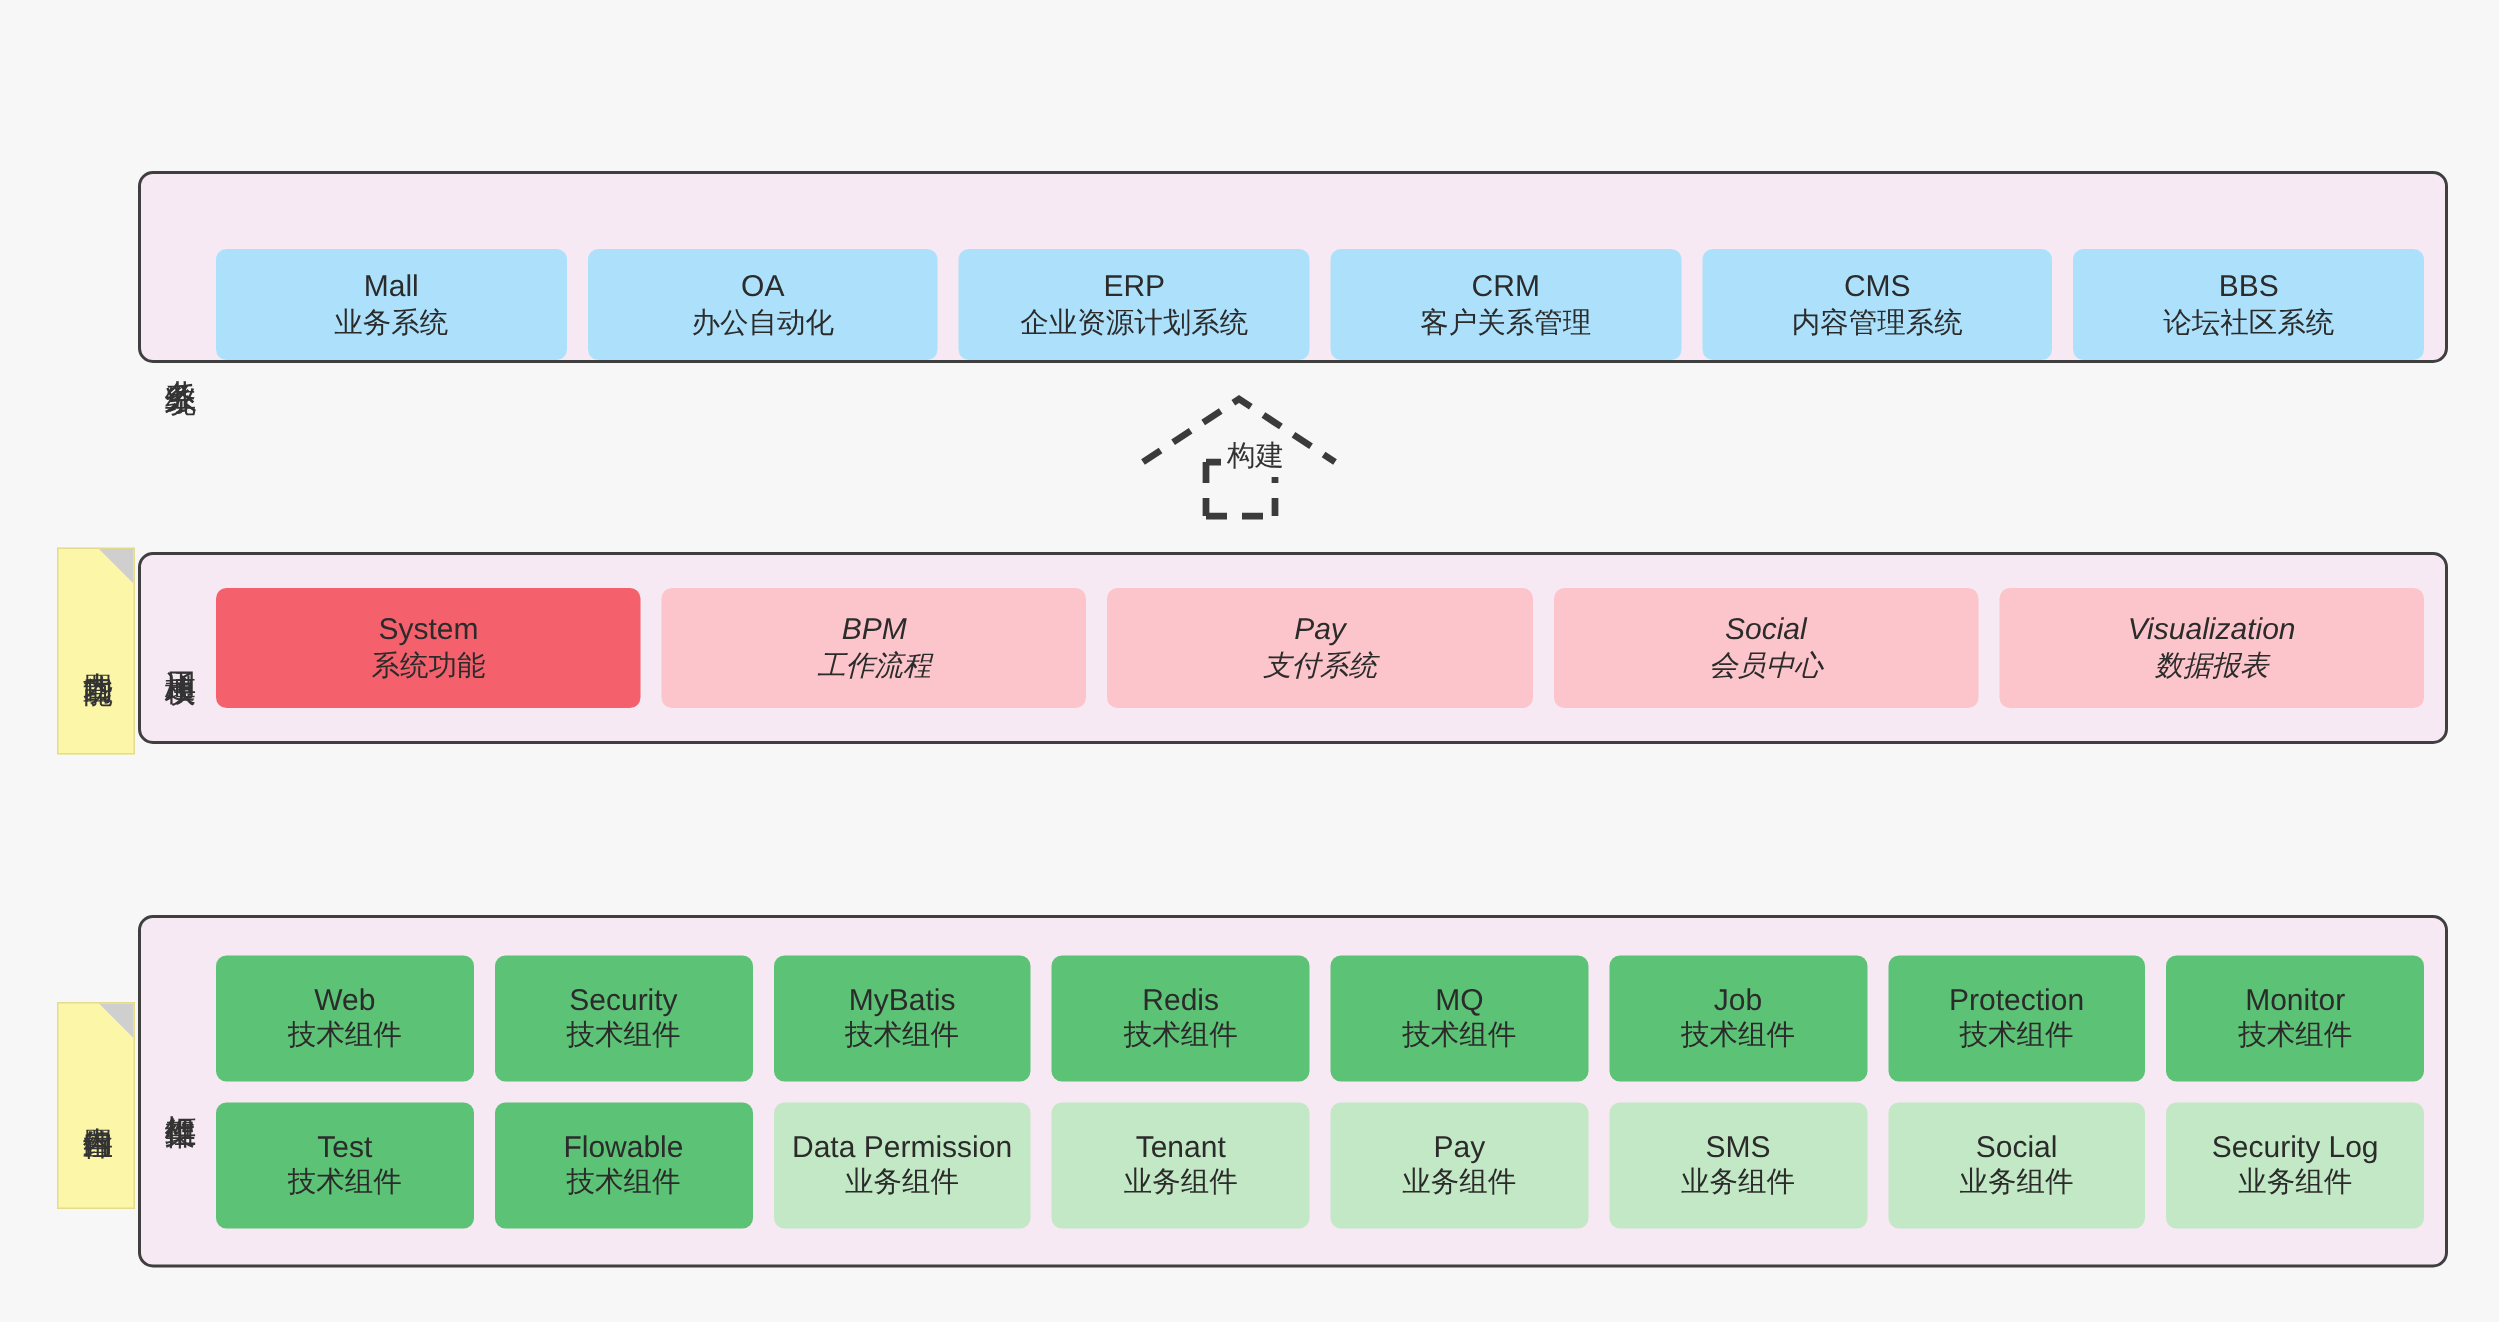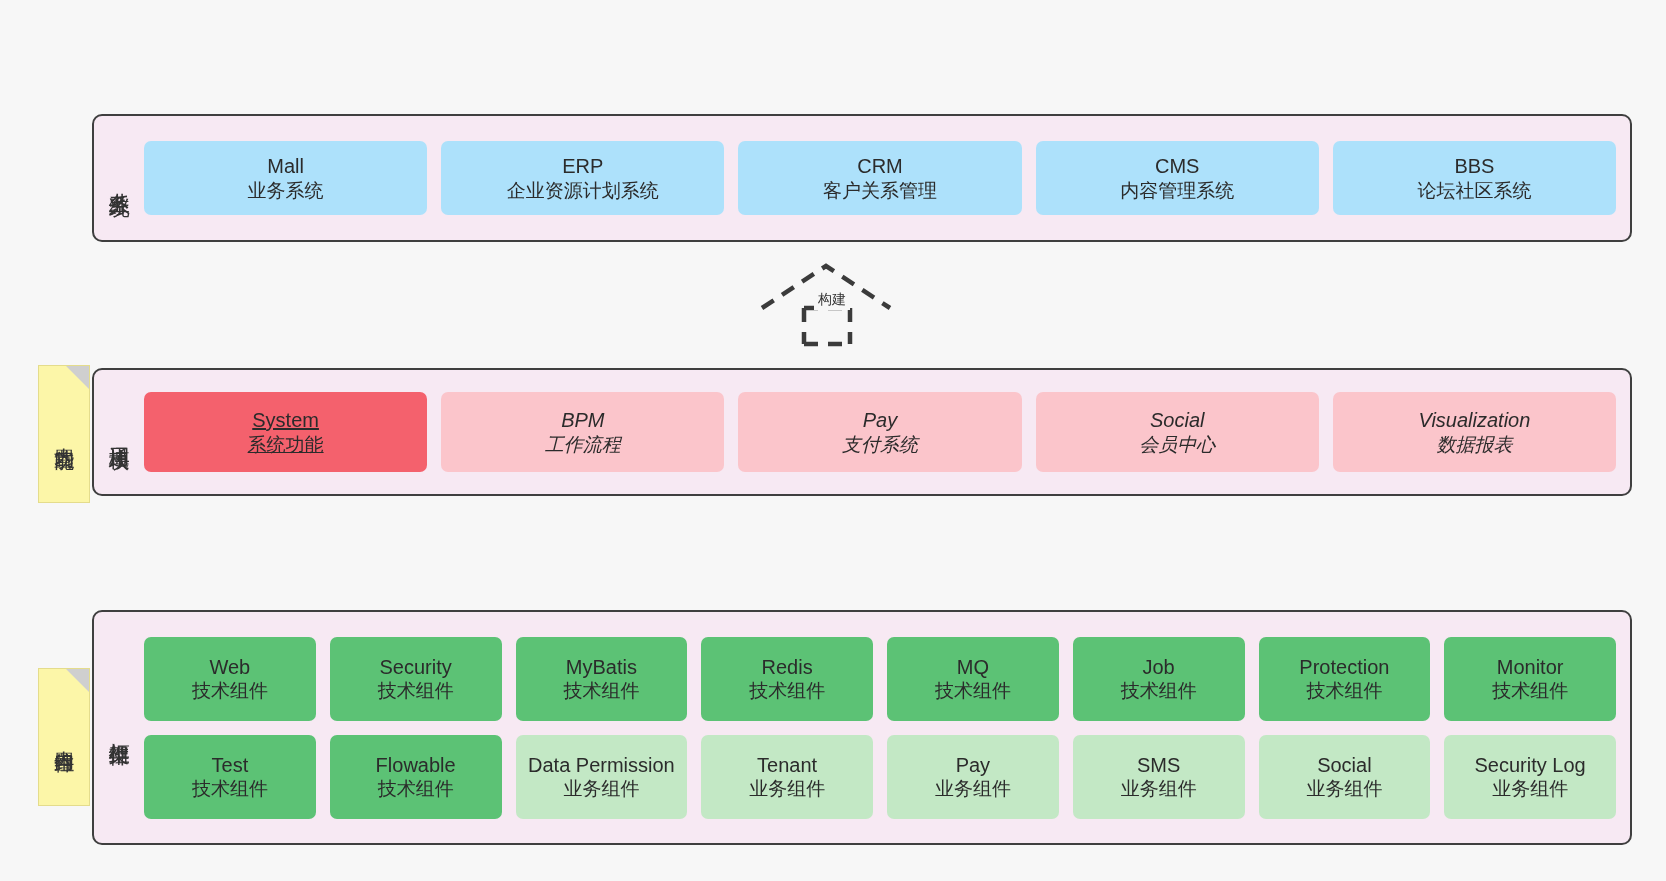--- a/index.html
+++ b/index.html
@@ -69,27 +69,27 @@
     text-align: center;
     color: #2b2b2b;
     box-sizing: border-box;
     padding: 4px 6px;
     line-height: 1.22;
   }
   .cell .t1 { font-size: 20px; }
   .cell .t2 { font-size: 19px; }
 
   .c-blue       { background: #ade1fb; }
-  .c-red        { background: #f4616d; text-decoration: underline; }
+  .c-red        { background: #f4616d; }
   .c-pink       { background: #fbc5cb; font-style: italic; }
   .c-green      { background: #5cc275; }
   .c-lightgreen { background: #c3e8c5; }
 
   
-  #layer-business { left: 92px;  top: 114px; width: 1540px; height: 128px; }
+  #layer-business { left: 92px;  top: 114px; width: 1540px; height: 128px; align-items: flex-end; }
   #layer-business .cell { height: 74px; }
 
   #layer-common   { left: 92px;  top: 368px; width: 1540px; height: 128px; }
   #layer-common .cell { height: 80px; }
 
   #layer-framework{ left: 92px;  top: 610px; width: 1540px; height: 235px; justify-content: space-between; }
   #layer-framework .cell { height: 84px; }
 
   
   .note {
@@ -129,37 +129,41 @@
   }
   #connector-build   { left: 752px; top: 252px; }
   #connector-impl    { left: 766px; top: 484px; }
   .connector svg { display: block; overflow: visible; }
   .connector-label {
     position: absolute;
     left: 62px;
     top: 38px;
     background: #f7f7f7;
     padding: 1px 4px;
-    font-size: 14px;
+    font-size: 19px;
     color: #333333;
     white-space: nowrap;
   }
 </style>
 </head>
 <body>
 
 <div class="canvas">
 
   <div class="layer" id="layer-business">
     <div class="layer-label">业务系统</div>
     <div class="layer-body">
       <div class="row">
         <div class="cell c-blue">
           <span class="t1">Mall</span>
           <span class="t2">业务系统</span>
+        </div>
+        <div class="cell c-blue">
+          <span class="t1">OA</span>
+          <span class="t2">办公自动化</span>
         </div>
         <div class="cell c-blue">
           <span class="t1">ERP</span>
           <span class="t2">企业资源计划系统</span>
         </div>
         <div class="cell c-blue">
           <span class="t1">CRM</span>
           <span class="t2">客户关系管理</span>
         </div>
         <div class="cell c-blue">

